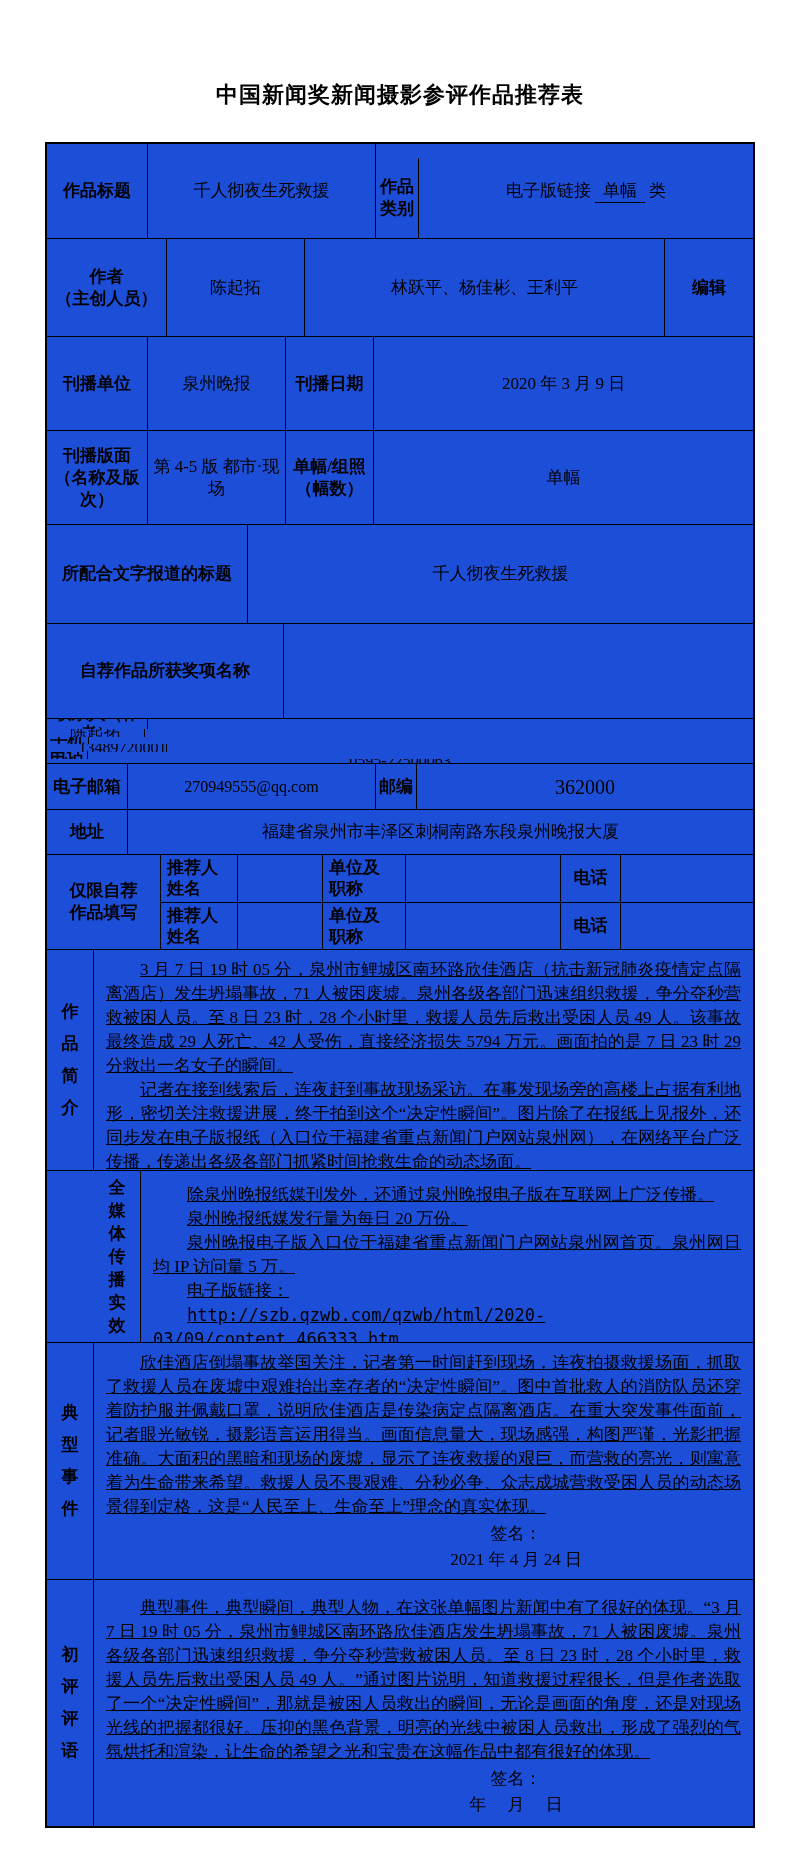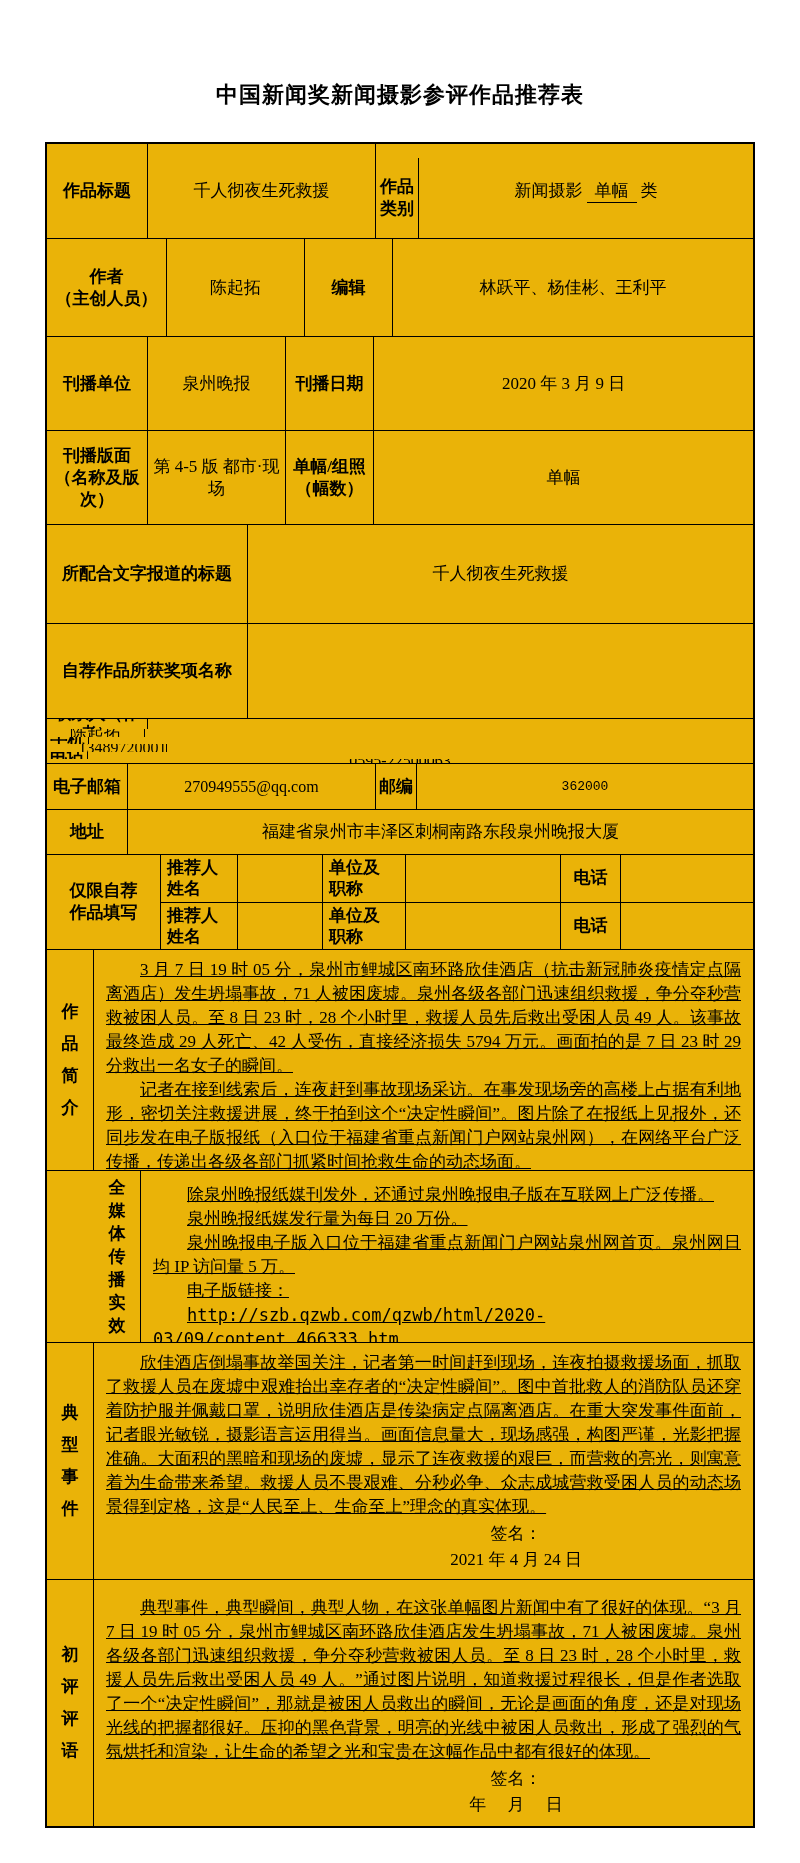--- a/index.html
+++ b/index.html
@@ -6,21 +6,21 @@
   .page {
     position:relative; width:800px; height:1863px; background:#ffffff;
     font-family:"Liberation Serif","DejaVu Serif",serif; color:#000;
   }
   .doc-title {
     position:absolute; top:80px; left:0; width:100%;
     text-align:center; font-size:22px; font-weight:bold; letter-spacing:1px;
   }
   .ftable {
     position:absolute; left:45px; top:142px; width:710px;
-    border:2px solid #000; box-sizing:border-box; background:#eab308;
+    border:2px solid #000; box-sizing:border-box; background:#1d4ed8;
   }
   .row { display:flex; border-bottom:1px solid #000; box-sizing:border-box; }
   .row:last-child { border-bottom:none; }
   .cell {
     border-right:1px solid #000; box-sizing:border-box;
     display:flex; align-items:center; justify-content:center;
     text-align:center; padding:2px 4px; font-size:17px; line-height:22px;
     overflow:hidden;
   }
   .cell:last-child { border-right:none; }
@@ -55,32 +55,32 @@
   <div class="doc-title">中国新闻奖新闻摄影参评作品推荐表</div>
 
   <div class="ftable">
 
     <div class="row" style="height:95px;">
       <div class="cell lbl" style="width:101px;">作品标题</div>
       <div class="cell" style="width:228px;">千人彻夜生死救援</div>
       <div class="cell lbl" style="width:43px;margin-top:14px;">作品
 类别</div>
       <div class="cell" style="flex:1;">
-        <span>新闻摄影</span>
+        <span>电子版链接</span>
         <span class="u-val">单幅</span>
         <span>类</span>
       </div>
     </div>
 
     <div class="row" style="height:98px;">
       <div class="cell lbl" style="width:120px;">作者
 （主创人员）</div>
       <div class="cell" style="width:138px;">陈起拓</div>
+      <div class="cell" style="flex:1;">林跃平、杨佳彬、王利平</div>
       <div class="cell lbl" style="width:88px;">编辑</div>
-      <div class="cell" style="flex:1;">林跃平、杨佳彬、王利平</div>
     </div>
 
     <div class="row" style="height:94px;">
       <div class="cell lbl" style="width:101px;">刊播单位</div>
       <div class="cell" style="width:138px;">泉州晚报</div>
       <div class="cell lbl" style="width:88px;">刊播日期</div>
       <div class="cell" style="flex:1;">2020 年 3 月 9 日</div>
     </div>
 
     <div class="row" style="height:94px;">
@@ -91,38 +91,38 @@
 （幅数）</div>
       <div class="cell" style="flex:1;">单幅</div>
     </div>
 
     <div class="row" style="height:99px;">
       <div class="cell lbl" style="width:201px;">所配合文字报道的标题</div>
       <div class="cell" style="flex:1;">千人彻夜生死救援</div>
     </div>
 
     <div class="row" style="height:95px;">
-      <div class="cell lbl" style="width:201px;text-align:center;">自荐作品所获奖项名称</div>
+      <div class="cell lbl" style="width:237px;text-align:center;">自荐作品所获奖项名称</div>
       <div class="cell" style="flex:1;"></div>
     </div>
 
     <div class="row" style="height:45px;flex-direction:column;">
       <div class="cell lbl" style="width:101px; line-height:20px;">联系人（作者）</div>
       <div class="cell" style="width:98px;">陈起拓</div>
       <div class="cell lbl" style="width:42px; padding:2px 1px;">手机</div>
       <div class="cell" style="width:88px; font-size:16px;margin-left:32px;">13489720001</div>
       <div class="cell lbl" style="width:41px; padding:2px 1px;">电话</div>
       <div class="cell" style="flex:1; font-size:16px;">0595-22500063</div>
     </div>
 
     <div class="row" style="height:46px;">
       <div class="cell lbl" style="width:81px; padding:2px 1px;">电子邮箱</div>
       <div class="cell" style="width:248px; font-size:16px;">270949555@qq.com</div>
       <div class="cell lbl" style="width:41px; padding:2px 1px;">邮编</div>
-      <div class="cell" style="flex:1; font-size:13px;font-family:Liberation Mono, monospace;">362000</div>
+      <div class="cell" style="flex:1; font-size:20px;">362000</div>
     </div>
 
     <div class="row" style="height:45px;">
       <div class="cell lbl" style="width:81px;">地址</div>
       <div class="cell" style="flex:1;">福建省泉州市丰泽区刺桐南路东段泉州晚报大厦</div>
     </div>
 
     <div class="row" style="height:95px;">
       <div class="cell lbl" style="width:114px;">仅限自荐
 作品填写</div>

